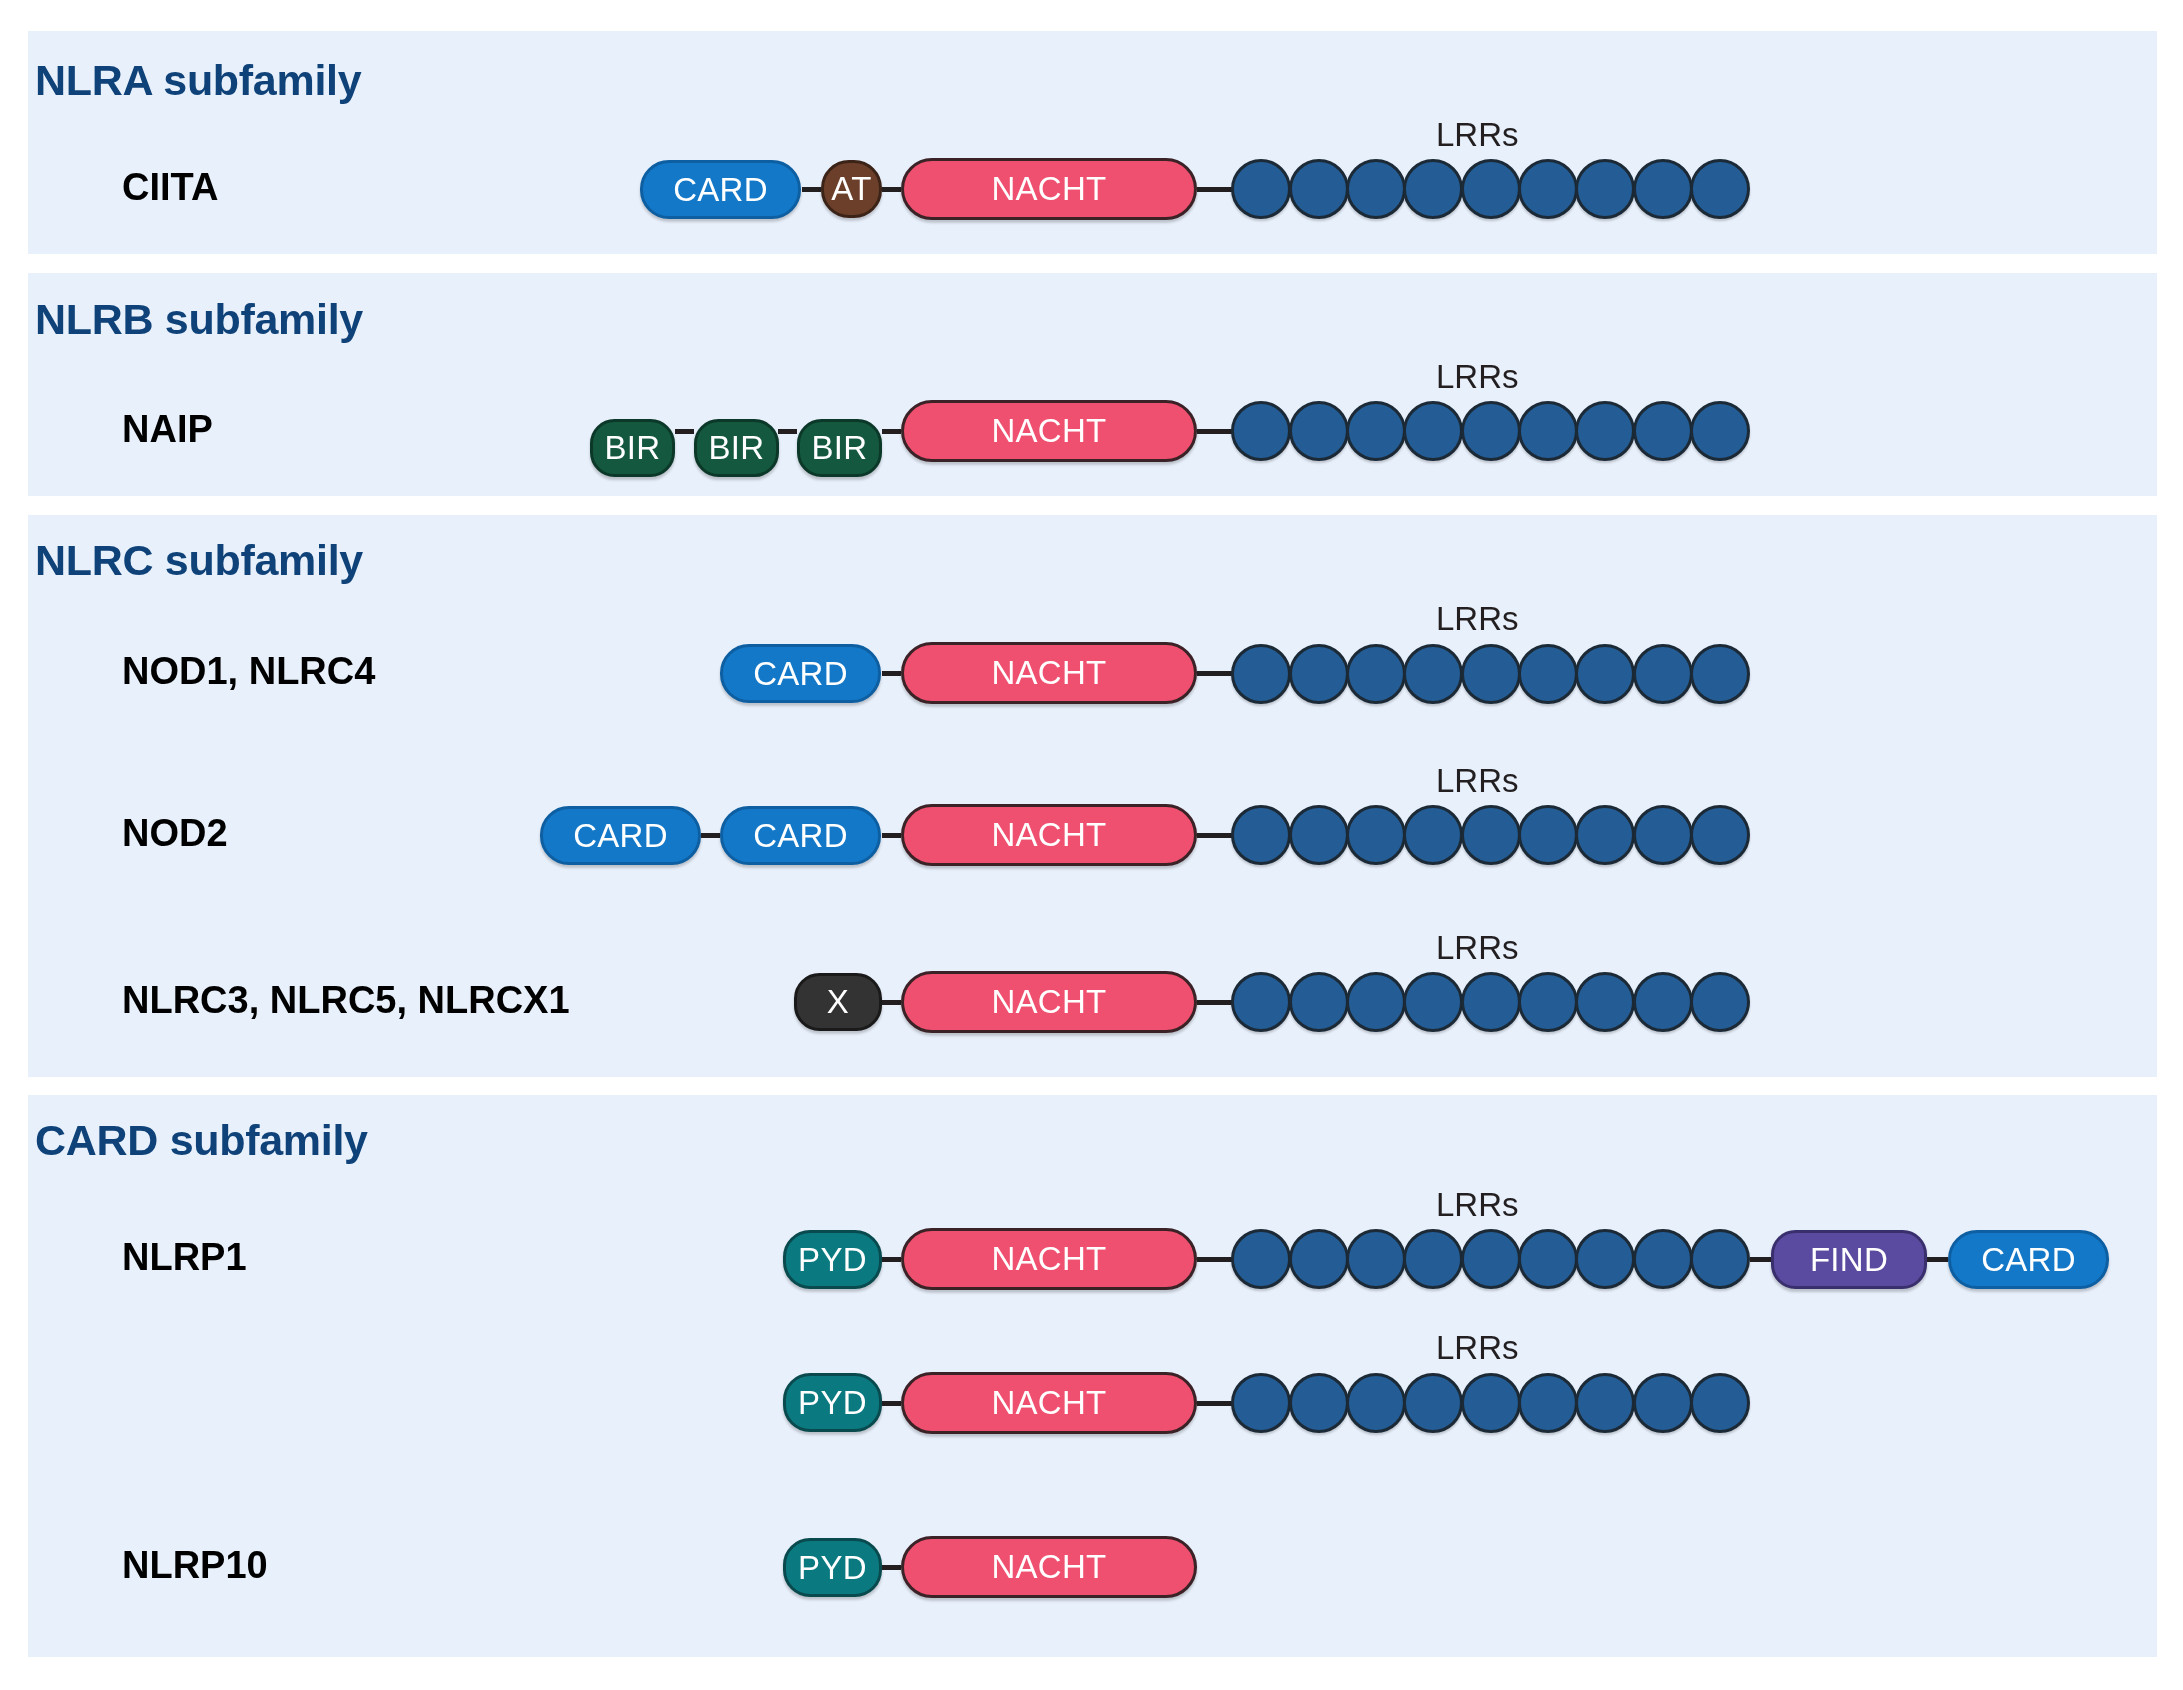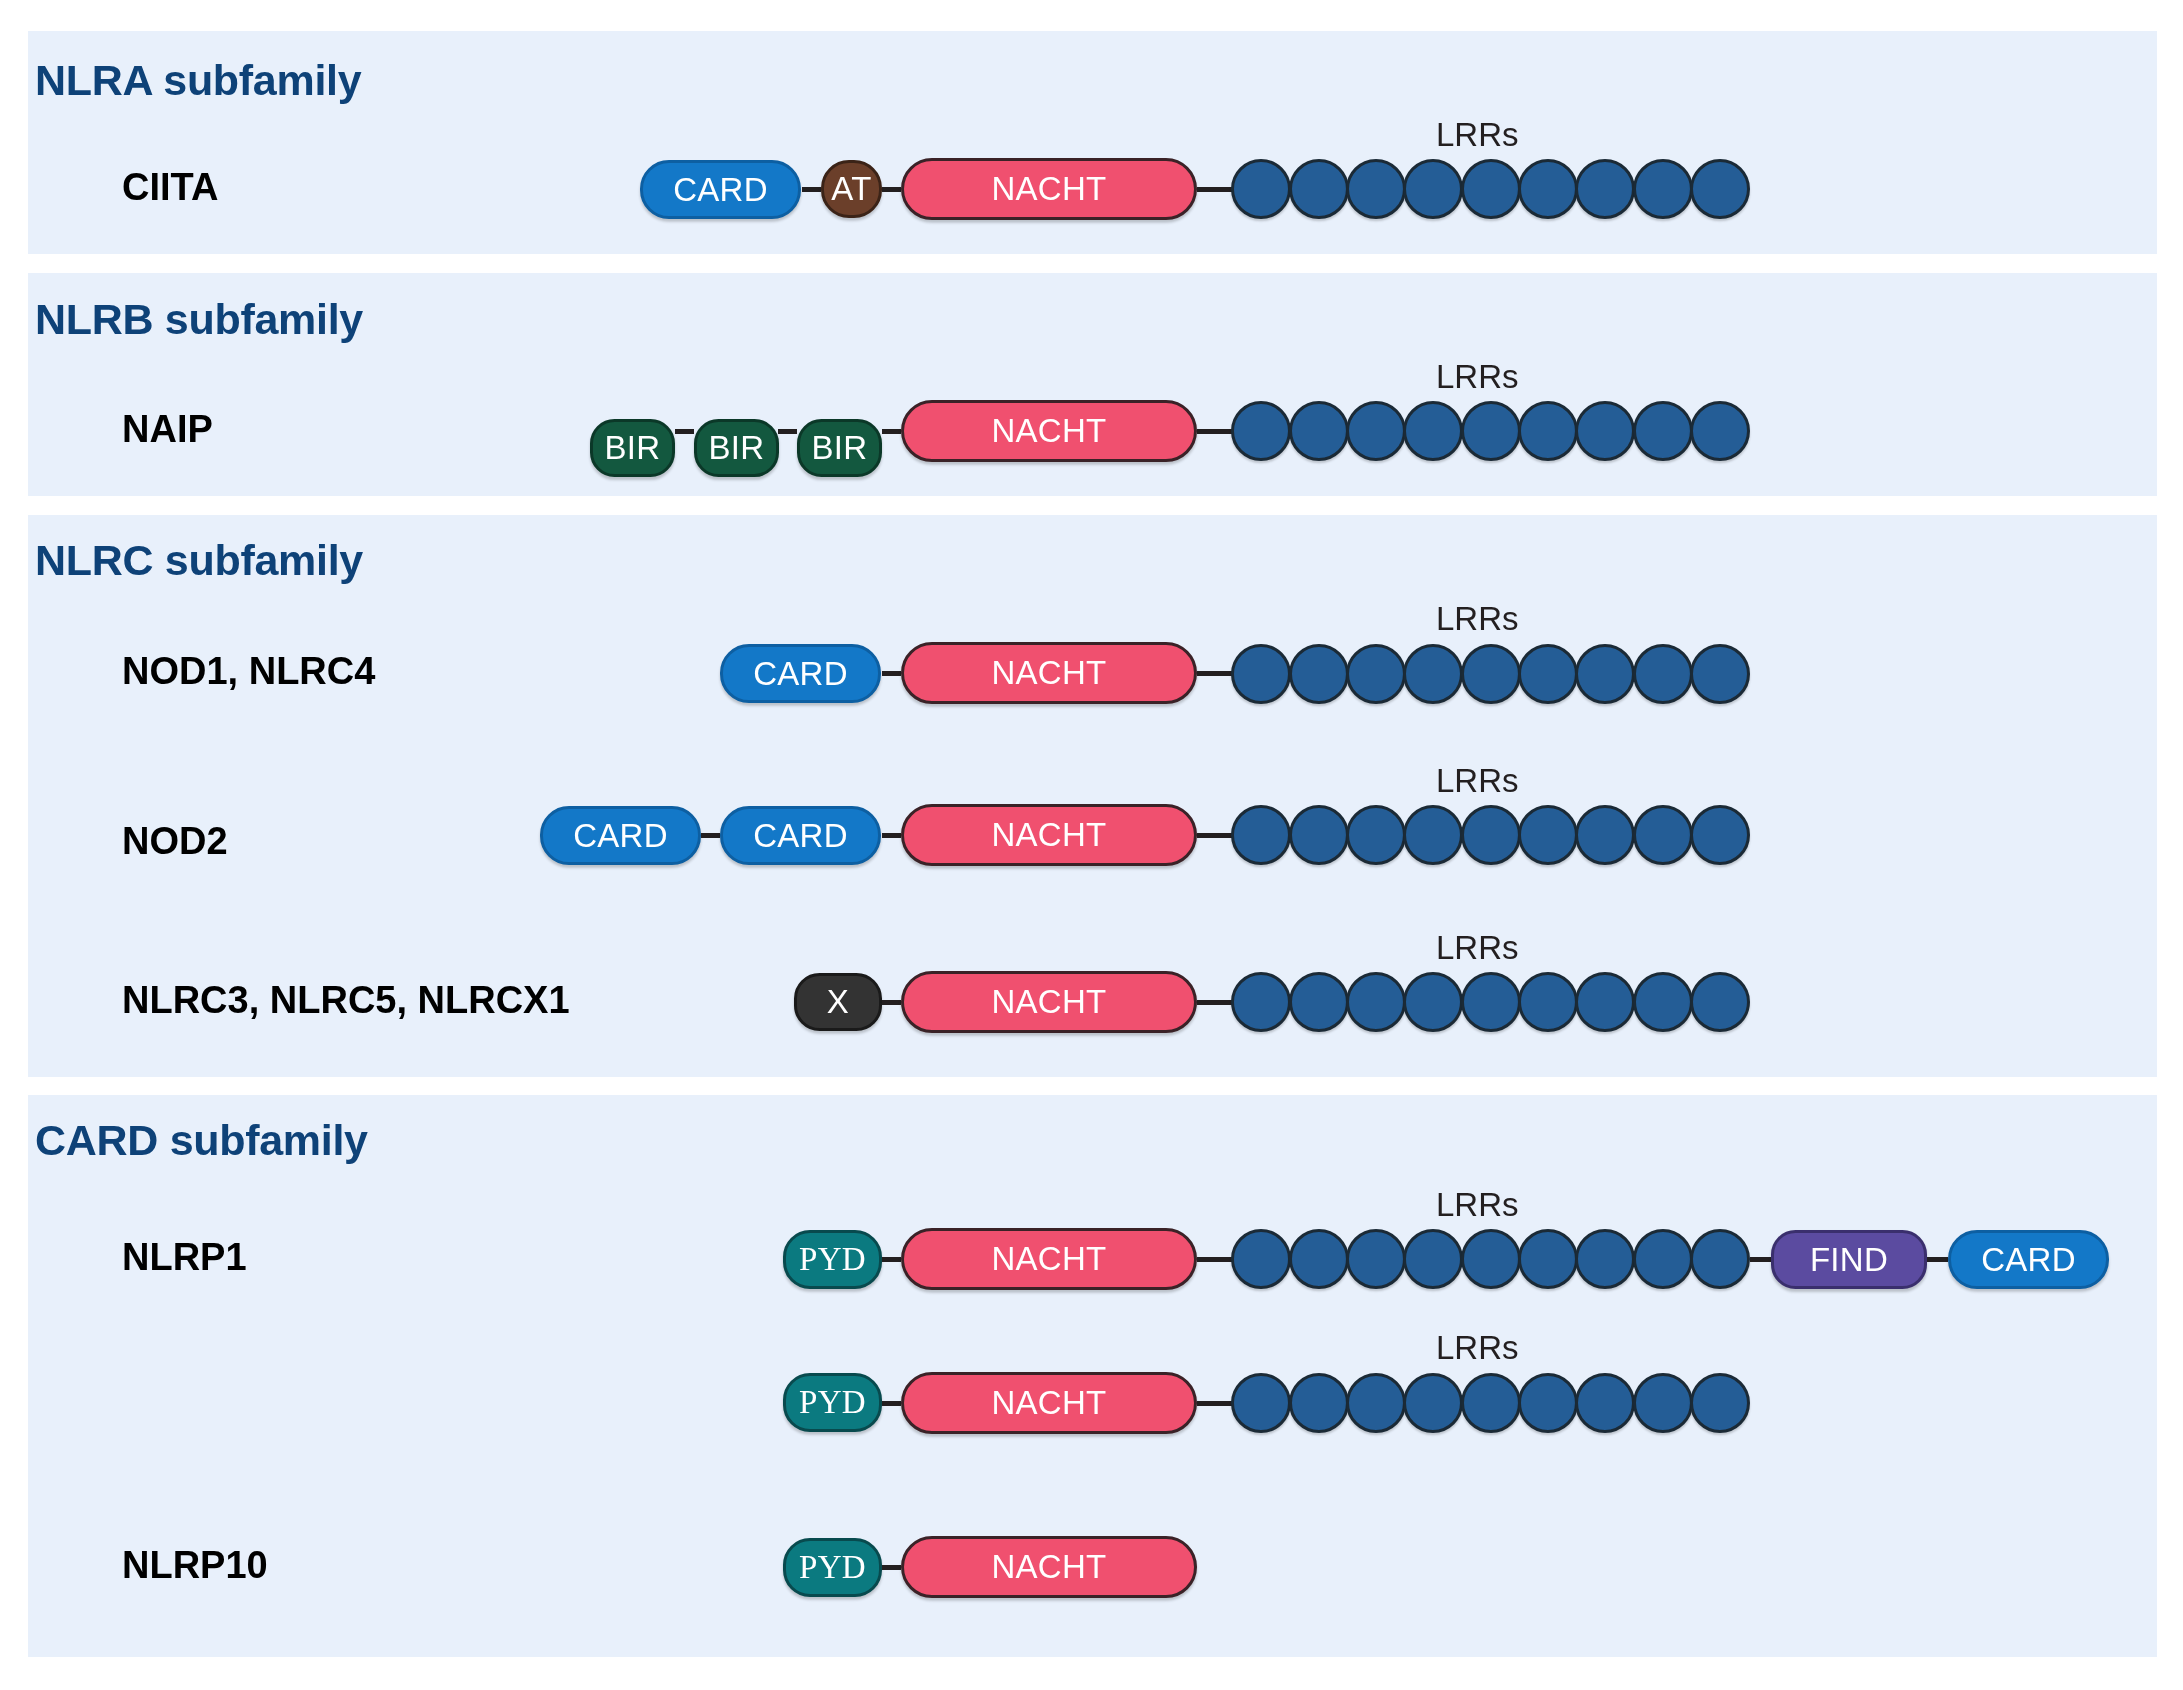--- a/index.html
+++ b/index.html
@@ -59,21 +59,21 @@
     font-size: 33px;
     letter-spacing: 0.3px;
     white-space: nowrap;
     border: 3.3px solid rgba(0,0,0,0.72);
     box-shadow: 0 2.8px 2.8px rgba(0,0,0,0.20);
   }
   .dom.card   { background: #1378c8; border-color: #0d5fa2; }
   .dom.nacht  { background: #f0506f; border-color: #3a2227; }
   .dom.at     { background: #6b3f2a; border-color: #3b2317; }
   .dom.bir    { background: #13583f; border-color: #0b3828; margin-top: 17px; }
-  .dom.pyd    { background: #0b7a80; border-color: #084a4e; font-family: Liberation Serif, serif; }
+  .dom.pyd    { background: #0b7a80; border-color: #084a4e; }
   .dom.xdom   { background: #333333; border-color: #1a1a1a; }
   .dom.find   { background: #5b4ba0; border-color: #3a2f6d; }
 
   .lrr-group { position: absolute; }
   .lrr {
     position: absolute;
     background: #245d96;
     border: 3.9px solid #1b2a36;
     border-radius: 50%;
     box-sizing: border-box;
@@ -154,21 +154,21 @@
       <div class="lrr" style="left: 1346px; top: 644px; width: 60px; height: 60px;"></div>
       <div class="lrr" style="left: 1403px; top: 644px; width: 60px; height: 60px;"></div>
       <div class="lrr" style="left: 1461px; top: 644px; width: 60px; height: 60px;"></div>
       <div class="lrr" style="left: 1518px; top: 644px; width: 60px; height: 60px;"></div>
       <div class="lrr" style="left: 1575px; top: 644px; width: 60px; height: 60px;"></div>
       <div class="lrr" style="left: 1633px; top: 644px; width: 60px; height: 60px;"></div>
       <div class="lrr" style="left: 1690px; top: 644px; width: 60px; height: 60px;"></div>
     </div>
     <div class="lrr-label" style="left: 1436px; top: 600px;">LRRs</div>
     <div class="row-label" style="left: 122px; top: 809px;">
-      <div style="height: 48px; margin-top: 8px;">NOD2</div>
+      <div style="height: 48px;">NOD2</div>
     </div>
     <div class="dom card" style="left: 540px; top: 806px; width: 161px; height: 59px; border-radius: 29px;">CARD</div>
     <div class="connector" style="left: 701px; top: 833px; width: 19px;"></div>
     <div class="dom card" style="left: 720px; top: 806px; width: 161px; height: 59px; border-radius: 29px;">CARD</div>
     <div class="connector" style="left: 882px; top: 833px; width: 19px;"></div>
     <div class="dom nacht" style="left: 901px; top: 804px; width: 296px; height: 62px; border-radius: 31px;">NACHT</div>
     <div class="connector" style="left: 1197px; top: 833px; width: 42px;"></div>
     <div class="lrr-group">
       <div class="lrr" style="left: 1231px; top: 805px; width: 60px; height: 60px;"></div>
       <div class="lrr" style="left: 1289px; top: 805px; width: 60px; height: 60px;"></div>

